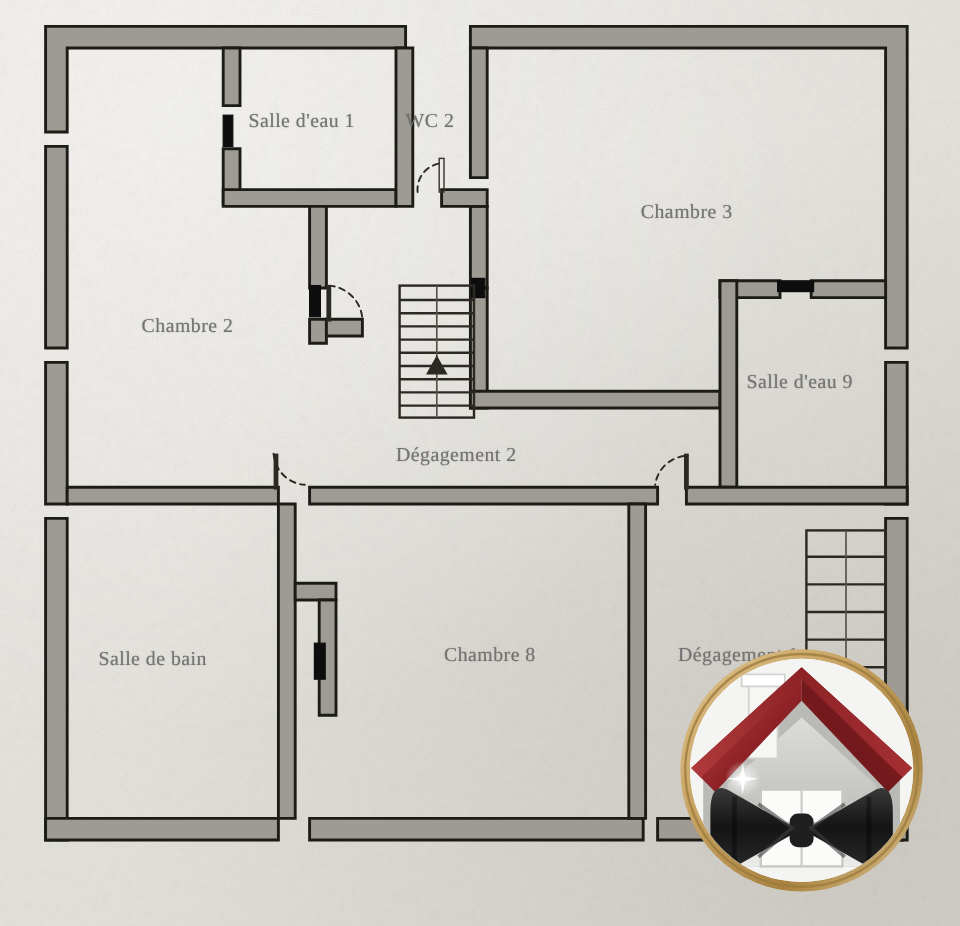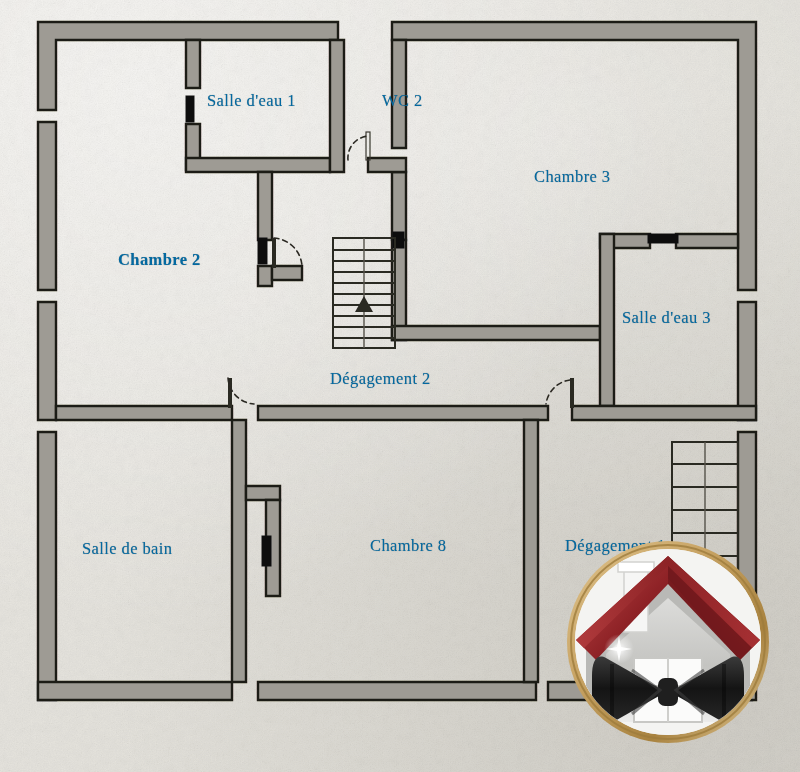--- a/index.html
+++ b/index.html
@@ -34,21 +34,21 @@
     opacity: 0.5;
     mix-blend-mode: multiply;
     pointer-events: none;
   }
   #plan-svg {
     position: absolute;
     inset: 0;
   }
   .room-label {
     position: absolute;
-    color: #0369a1;
+    color: #737373;
     font-size: 16.5px;
     letter-spacing: 0.4px;
     white-space: nowrap;
     text-shadow: 0 0 1px rgba(40,36,28,0.35);
     font-family: "Liberation Serif", "DejaVu Serif", serif;
   }
   
   #logo {
     position: absolute;
     left: 562px;
@@ -205,24 +205,24 @@
         <line class="st" x1="672" y1="556" x2="738" y2="556"></line>
         <line class="stc" x1="705" y1="442" x2="705" y2="582"></line>
       </g>
 
       <rect class="wd" x="258" y="238" width="9" height="26"></rect>
 
     </g>
   </svg>
 
   <div class="room-label" style="left:207px; top:91px;">Salle d'eau 1</div>
-  <div class="room-label" style="left:338px; top:91px;margin-left:44px;">WC 2</div>
+  <div class="room-label" style="left:338px; top:91px;">WC 2</div>
   <div class="room-label" style="left:534px; top:167px;">Chambre 3</div>
-  <div class="room-label" style="left:118px; top:250px;font-weight:bold;">Chambre 2</div>
-  <div class="room-label" style="left:622px; top:308px;">Salle d'eau 3</div>
+  <div class="room-label" style="left:118px; top:262px;">Chambre 2</div>
+  <div class="room-label" style="left:622px; top:308px;">Salle d'eau 9</div>
   <div class="room-label" style="left:330px; top:369px;">Dégagement 2</div>
   <div class="room-label" style="left:82px;  top:539px;text-align:center;">Salle de bain</div>
   <div class="room-label" style="left:370px; top:536px;">Chambre 8</div>
   <div class="room-label" style="left:565px; top:536px;">Dégagement 1</div>
 
   <svg id="logo" viewBox="0 0 212 212">
     <defs>
       <linearGradient id="ring" x1="0" y1="0" x2="1" y2="1">
         <stop offset="0%" stop-color="#e0c48e"></stop>
         <stop offset="35%" stop-color="#c9a566"></stop>

